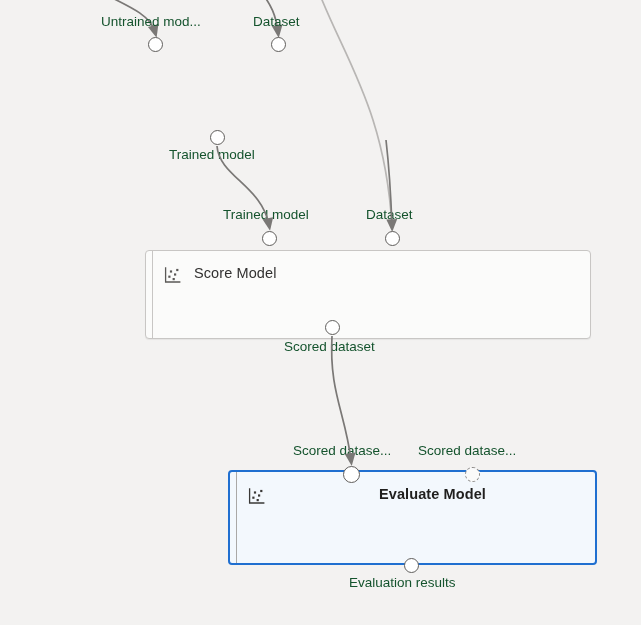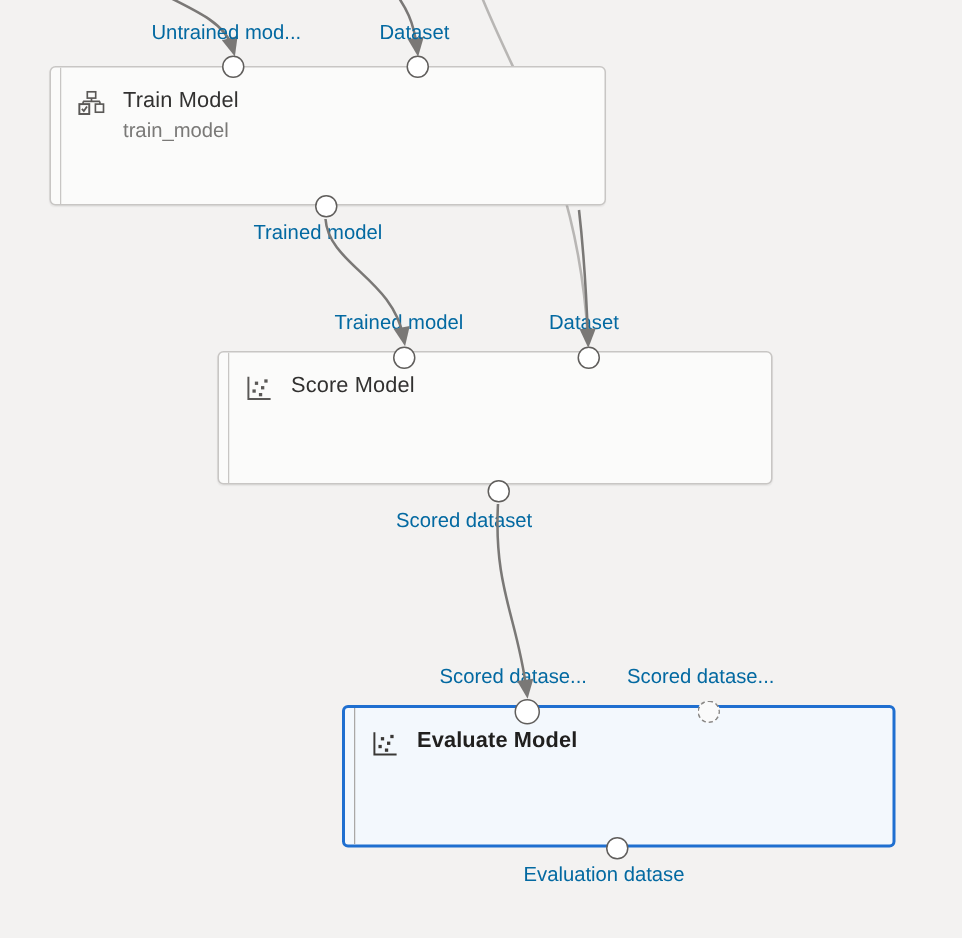--- a/index.html
+++ b/index.html
@@ -71,20 +71,21 @@
   }
   .node-title {
     font-size: 14.5px;
     color: #323130;
     line-height: 18px;
     letter-spacing: 0.1px;
   }
   .node.selected .node-title {
     font-weight: bold;
     color: #201f1e;
+    text-align: center;
   }
   .node-subtitle {
     font-size: 13.5px;
     color: #7a7977;
     line-height: 19px;
     margin-top: 1px;
   }
   .port {
     position: absolute;
     width: 15px;
@@ -94,21 +95,21 @@
     border-radius: 50%;
     background: #ffffff;
   }
   .port.optional {
     border: 1.6px dashed #8a8886;
     background: #fafafa;
   }
   .port-label {
     position: absolute;
     font-size: 13.5px;
-    color: #0369a1;
+    color: #14532d;
     white-space: nowrap;
     line-height: 16px;
     text-align: center;
   }
 </style>
 </head>
 <body>
 
 <div id="canvas">
 
@@ -119,49 +120,31 @@
       </marker>
     </defs>
 
     <path d="M 92,-12 C 128,6 150,14 155,32" fill="none" stroke="#7a7876" stroke-width="1.7" marker-end="url(#arrowhead)"></path>
 
     <path d="M 258,-12 C 272,5 276,16 278,32" fill="none" stroke="#7a7876" stroke-width="1.7" marker-end="url(#arrowhead)"></path>
 
     <path d="M 318,-10 C 345,60 385,110 392,226" fill="none" stroke="#b8b6b4" stroke-width="1.7"></path>
   </svg>
 
-  <div class="node" style="left:33px; top:44px; width:371px; height:93px;">
-    <div class="node-accent"></div>
-    <div class="node-body">
-      <span class="node-icon">
-        <svg width="18" height="18" viewBox="0 0 18 18">
-          <rect x="6.2" y="1.2" width="5.6" height="4.2" fill="none" stroke="#5a5856" stroke-width="1.1"></rect>
-          <path d="M9,5.4 L9,7.6 M3.4,7.6 L14.6,7.6 M3.4,7.6 L3.4,9.4 M14.6,7.6 L14.6,9.4" fill="none" stroke="#5a5856" stroke-width="1.1"></path>
-          <rect x="0.9" y="9.4" width="6.6" height="6.6" fill="none" stroke="#5a5856" stroke-width="1.3"></rect>
-          <path d="M2.6,12.6 L3.9,14.0 L6.0,11.0" fill="none" stroke="#5a5856" stroke-width="1.2"></path>
-          <rect x="11.6" y="9.4" width="5.4" height="5.4" fill="none" stroke="#5a5856" stroke-width="1.1"></rect>
-        </svg>
-      </span>
-      <div class="node-text">
-        <div class="node-title">Train Model</div>
-        <div class="node-subtitle">train_model</div>
-      </div>
-    </div>
-  </div>
 
   <div class="port" style="left:148px; top:37px;"></div>
   <div class="port-label" style="left:101px; top:14px;">Untrained mod...</div>
 
   <div class="port" style="left:271px; top:37px;"></div>
   <div class="port-label" style="left:253px; top:14px;">Dataset</div>
 
   <div class="port" style="left:210px; top:130px;"></div>
   <div class="port-label" style="left:169px; top:147px;">Trained model</div>
 
-  <div class="node" style="left:145px; top:234px; width:370px; height:89px;">
+  <div class="node" style="left:145px; top:250px; width:446px; height:89px;">
     <div class="node-accent"></div>
     <div class="node-body">
       <span class="node-icon">
         <svg width="18" height="18" viewBox="0 0 18 18">
           <path d="M1.6,1.2 L1.6,16.0 L16.4,16.0" fill="none" stroke="#5a5856" stroke-width="1.3"></path>
           <rect x="4.3" y="9.6" width="2.2" height="2.2" fill="#5a5856"></rect>
           <rect x="5.9" y="4.4" width="2.2" height="2.2" fill="#5a5856"></rect>
           <rect x="10.0" y="7.4" width="2.2" height="2.2" fill="#5a5856"></rect>
           <rect x="12.2" y="2.9" width="2.2" height="2.2" fill="#5a5856"></rect>
           <rect x="8.6" y="12.0" width="2.2" height="2.2" fill="#5a5856"></rect>
@@ -173,21 +156,21 @@
     </div>
   </div>
 
   <div class="port" style="left:262px; top:231px;"></div>
   <div class="port-label" style="left:223px; top:207px;">Trained model</div>
 
   <div class="port" style="left:385px; top:231px;"></div>
   <div class="port-label" style="left:366px; top:207px;">Dataset</div>
 
   <div class="port" style="left:325px; top:320px;"></div>
-  <div class="port-label" style="left:264px; top:339px;">Scored dataset</div>
+  <div class="port-label" style="left:284px; top:339px;">Scored dataset</div>
 
   <div class="node selected" style="left:228px; top:470px; width:369px; height:95px;">
     <div class="node-accent"></div>
     <div class="node-body">
       <span class="node-icon">
         <svg width="18" height="18" viewBox="0 0 18 18">
           <path d="M1.6,1.2 L1.6,16.0 L16.4,16.0" fill="none" stroke="#3a3836" stroke-width="1.3"></path>
           <rect x="4.3" y="9.6" width="2.2" height="2.2" fill="#3a3836"></rect>
           <rect x="5.9" y="4.4" width="2.2" height="2.2" fill="#3a3836"></rect>
           <rect x="10.0" y="7.4" width="2.2" height="2.2" fill="#3a3836"></rect>
@@ -201,21 +184,21 @@
     </div>
   </div>
 
   <div class="port" style="left:343px; top:466px; width:17px; height:17px;"></div>
   <div class="port-label" style="left:293px; top:443px;">Scored datase...</div>
 
   <div class="port optional" style="left:465px; top:467px;"></div>
   <div class="port-label" style="left:418px; top:443px;">Scored datase...</div>
 
   <div class="port" style="left:404px; top:558px;"></div>
-  <div class="port-label" style="left:349px; top:575px;">Evaluation datase</div>
+  <div class="port-label" style="left:349px; top:575px;">Evaluation results</div>
 
   <svg id="edge-layer-front" style="position:absolute;left:0;top:0;pointer-events:none;" viewBox="0 0 641 625" width="641" height="625">
     <defs>
       <marker id="arrowhead2" markerWidth="9" markerHeight="9" refX="4.5" refY="4" orient="auto">
         <path d="M0.5,0.8 L8,4 L0.5,7.2 Z" fill="#7a7876"></path>
       </marker>
     </defs>
 
     <path d="M 217,146 C 219,176 262,186 269,225" fill="none" stroke="#7a7876" stroke-width="1.7" marker-end="url(#arrowhead2)"></path>
 

